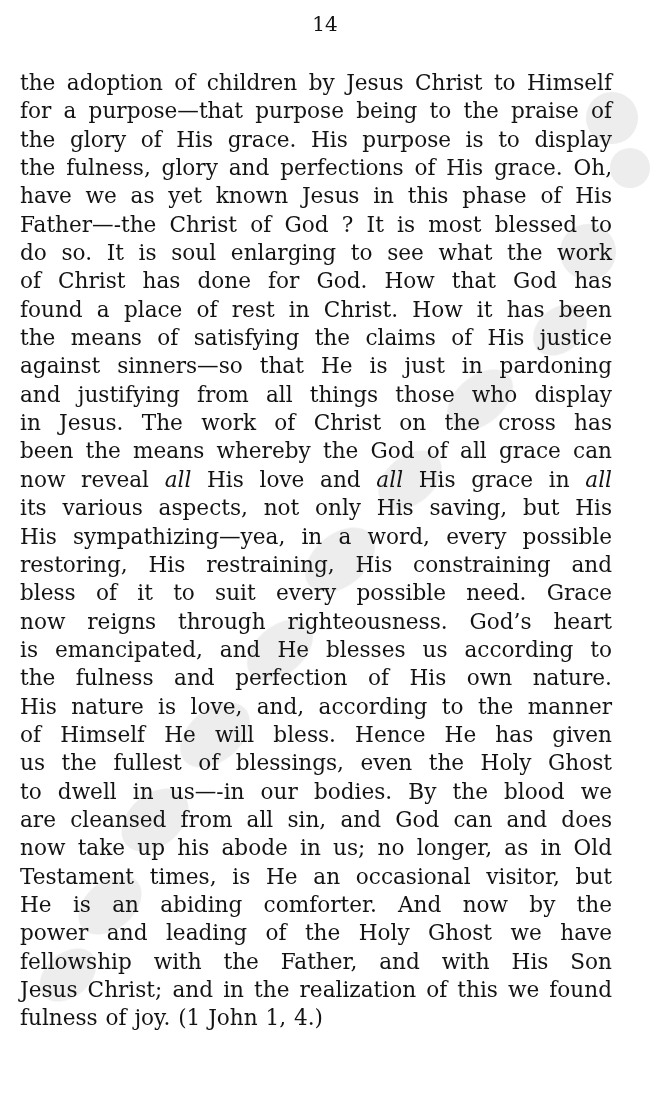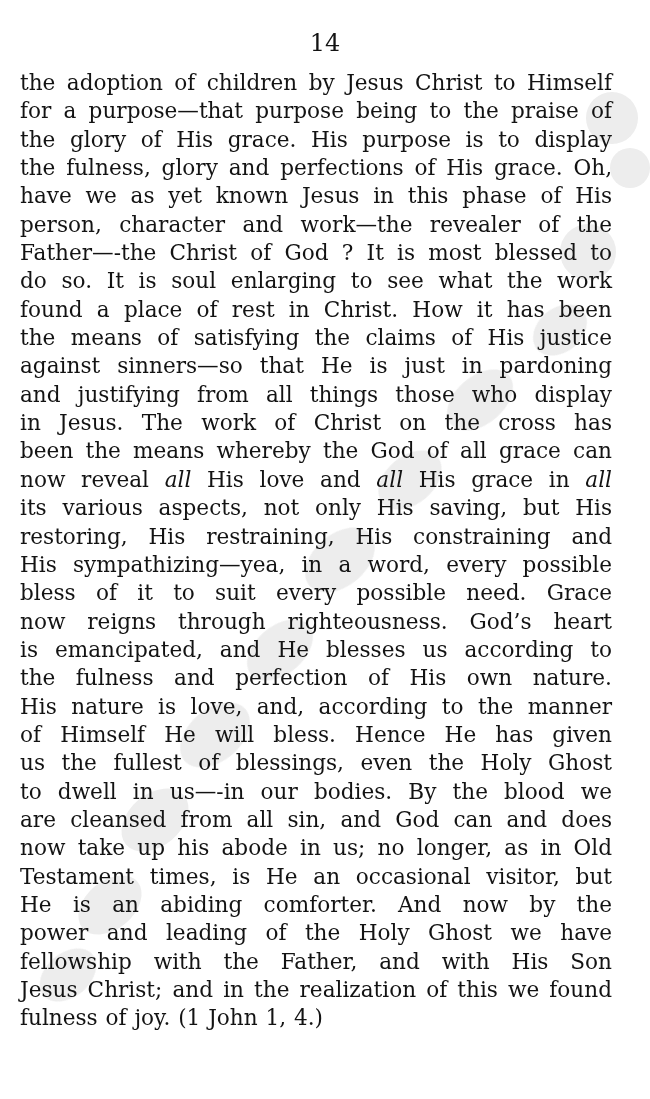--- a/index.html
+++ b/index.html
@@ -23,23 +23,22 @@
     height: 1099px;
     z-index: 0;
     pointer-events: none;
   }
   .page-number {
     position: absolute;
     top: 12px;
     left: 0;
     right: 0;
     text-align: center;
-    font-size: 24px;
+    font-size: 20px;
     z-index: 1;
-    margin-top: 17px;
   }
   .text-block {
     position: absolute;
     top: 69px;
     left: 20px;
     width: 592px;
     z-index: 1;
   }
   .line {
     font-size: 21.6px;
@@ -78,33 +77,33 @@
   </svg>
 
   <div class="page-number">14</div>
 
   <div class="text-block">
       <div class="line"><span>the adoption of children by Jesus Christ to Himself</span></div>
       <div class="line"><span>for a purpose—that purpose being to the praise of</span></div>
       <div class="line"><span>the glory of His grace.  His purpose is to display</span></div>
       <div class="line"><span>the fulness, glory and perfections of His grace.  Oh,</span></div>
       <div class="line"><span>have we as yet known Jesus in this phase of His</span></div>
-      <div class="line"><span>person, character and work—the revealer of the</span></div>
       <div class="line"><span>Father—-the Christ of God ?  It is most blessed to</span></div>
       <div class="line"><span>do so.  It is soul enlarging to see what the work</span></div>
+      <div class="line"><span>of Christ has done for God.  How that God has</span></div>
       <div class="line"><span>found a place of rest in Christ.  How it has been</span></div>
       <div class="line"><span>the means of satisfying the claims of His justice</span></div>
       <div class="line"><span>against sinners—so that He is just in pardoning</span></div>
       <div class="line"><span>and justifying from all things those who display</span></div>
       <div class="line"><span>in Jesus.  The work of Christ on the cross has</span></div>
       <div class="line"><span>been the means whereby the God of all grace can</span></div>
       <div class="line"><span>now reveal </span><em>all</em><span> His love and </span><em>all</em><span> His grace in </span><em>all</em></div>
       <div class="line"><span>its various aspects, not only His saving, but His</span></div>
+      <div class="line"><span>His sympathizing—yea, in a word, every possible</span></div>
       <div class="line"><span>restoring, His restraining, His constraining and</span></div>
-      <div class="line"><span>His sympathizing—yea, in a word, every possible</span></div>
       <div class="line"><span>bless of it to suit every possible need.  Grace</span></div>
       <div class="line"><span>now reigns through righteousness.  God’s heart</span></div>
       <div class="line"><span>is emancipated, and He blesses us according to</span></div>
       <div class="line"><span>the fulness and perfection of His own nature.</span></div>
       <div class="line"><span>His nature is love, and, according to the manner</span></div>
       <div class="line"><span>of Himself He will bless.  Hence He has given</span></div>
       <div class="line"><span>us the fullest of blessings, even the Holy Ghost</span></div>
       <div class="line"><span>to dwell in us—-in our bodies.  By the blood we</span></div>
       <div class="line"><span>are cleansed from all sin, and God can and does</span></div>
       <div class="line"><span>now take up his abode in us; no longer, as in Old</span></div>

